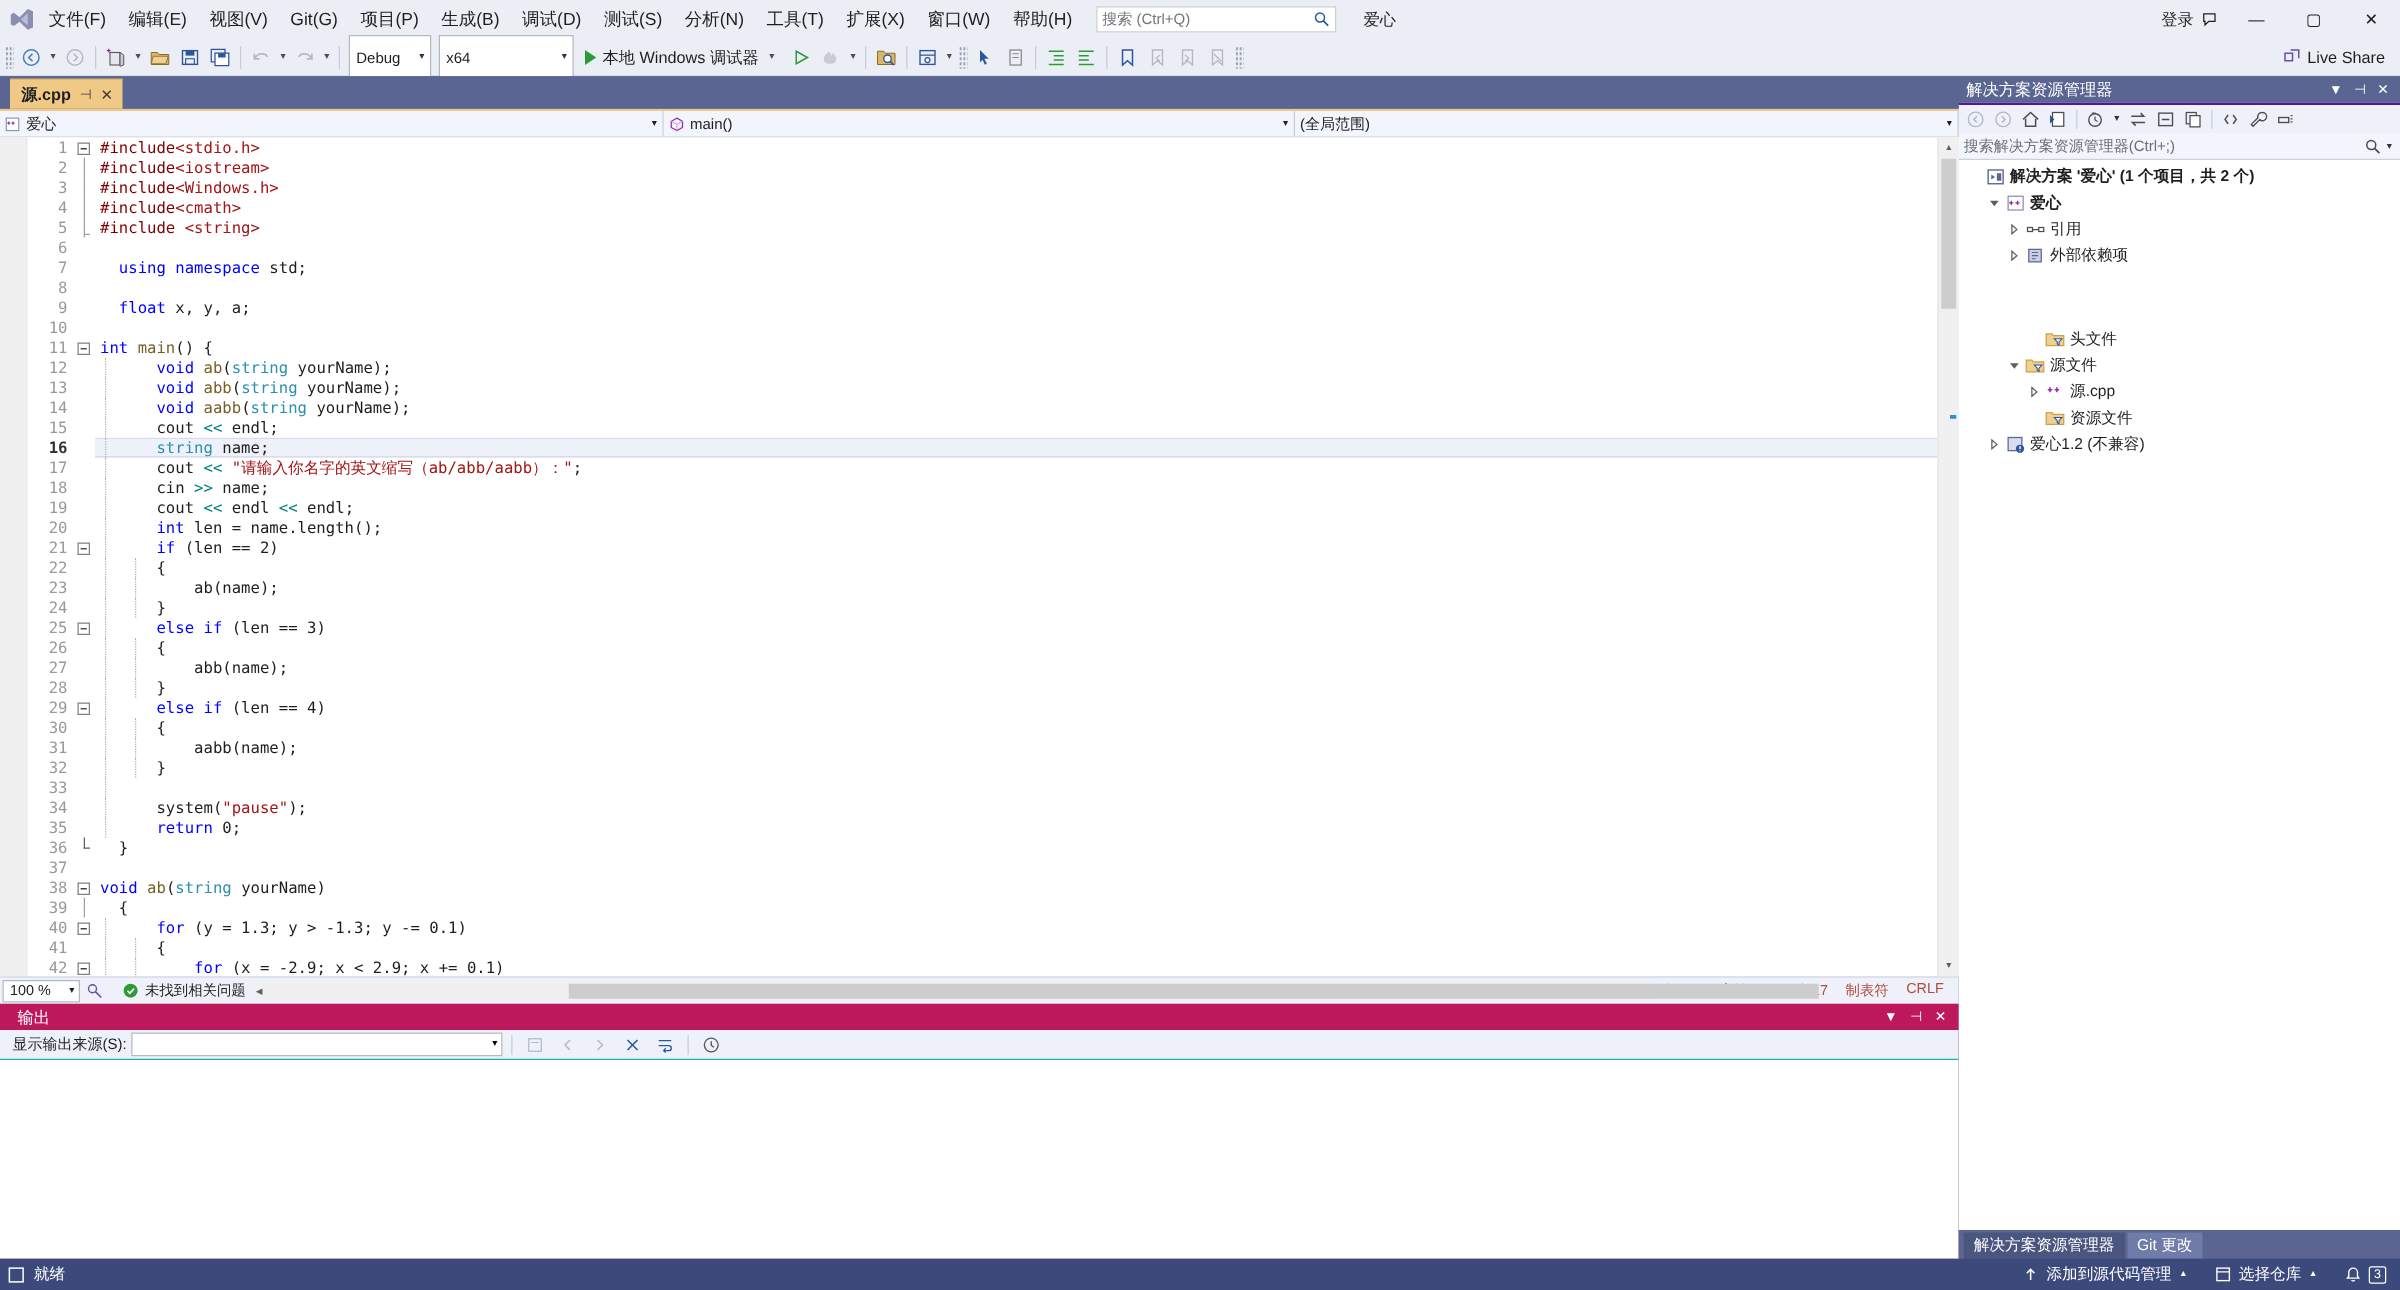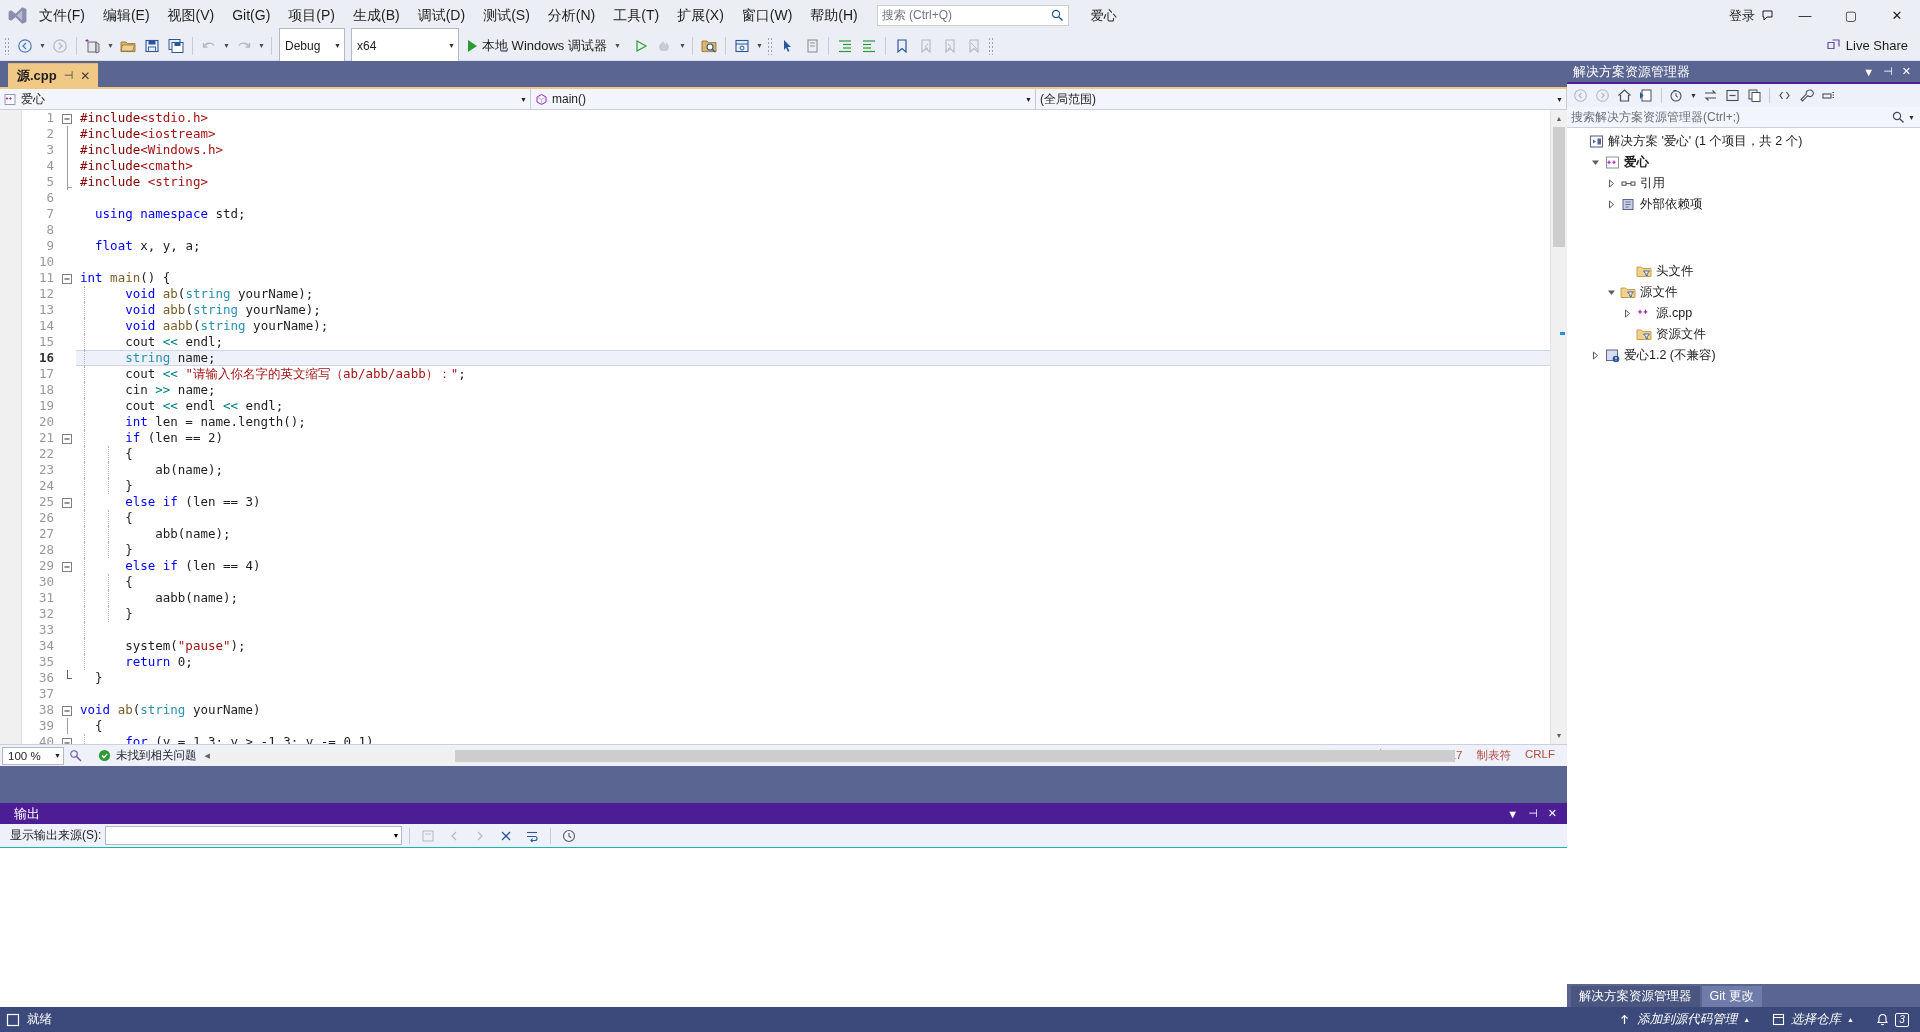--- a/index.html
+++ b/index.html
@@ -121,21 +121,21 @@
   .err-ok { display: flex; align-items: center; gap: 5px; margin-left: 10px; }
   .hscroll { flex: 1; height: 16px; margin: 0 8px; background: #f0f0f0; position: relative;
              display:flex; align-items:center; }
   .hscroll .hthumb { position:absolute; left: 250px; width: 1000px; height: 12px; background:#cdcdcd;}
   .hscroll .harw { font-size:7px; color:#606060; }
   .caretinfo { display: flex; gap: 14px; padding-right: 12px; color: #b14c3d; }
   .caretinfo span.k { color: #b14c3d; }
 
   
   .outpanel { height: 204px; flex: none; display: flex; flex-direction: column;
-              background: #4c1d95; margin-top: 37px; }
+              background: #be185d; }
   .out-header { height: 21px; display: flex; align-items: center; padding: 0 4px 0 14px;
                 color: #fff; font-size: 13px; }
   .out-header .tools { margin-left: auto; display: flex; align-items: center; gap: 10px;
                        padding-right: 6px; font-size: 11px; }
   .out-toolbar { height: 24px; background: #eef1fa; display: flex; align-items: center;
                  gap: 4px; padding-left: 10px; border-bottom:1px solid #14b8a6; }
   .out-toolbar .lbl { font-size: 12px; color: #1e1e1e; }
   .out-combo { width: 297px; height: 19px; border: 1px solid #b4b8c4; background: #fff;
                display: flex; align-items: center; padding: 0 2px 0 4px; font-size: 12px; }
   .out-combo .cc { margin-left: auto; font-size: 7px; }
@@ -173,21 +173,21 @@
              padding-left: 4px; flex: none; gap: 2px; }
   .se-tab { height: 21px; padding: 0 8px; display: flex; align-items: center;
             font-size: 12.5px; color: #fff; }
   .se-tab.active { background: #4a5680; }
   .se-tab.git { background: #6f7ba8; }
 
   
   .statusbar { height: 25px; background: #3b4a7a; display: flex; align-items: center;
                color: #fff; font-size: 12.5px; flex: none; padding-left: 6px; }
   .sb-left { display: flex; align-items: center; gap: 7px; }
-  .sb-right { margin-left: auto; display: flex; align-items: center; font-style: italic; }
+  .sb-right { margin-left: auto; display: flex; align-items: center; }
   .sb-item { display: flex; align-items: center; gap: 6px; padding: 0 11px; height: 25px; }
   .badge { background: #3b4a7a; border: 1px solid #fff; border-radius: 2px; width: 14px;
            height: 14px; font-size: 10px; display:flex;align-items:center;justify-content:center; }
   svg { display: block; }
 </style>
 </head>
 <body>
 
 <div id="app">
 
@@ -786,21 +786,21 @@
           <span class="mag">
             <svg width="13" height="13" viewBox="0 0 13 13">
                 <circle cx="5" cy="5" r="3.6" fill="none" stroke="#4a4d55" stroke-width="1.2"></circle>
                 <line x1="7.7" y1="7.7" x2="11.5" y2="11.5" stroke="#4a4d55" stroke-width="1.4"></line>
               </svg>
           </span>
           <span class="cc">▼</span>
         </div>
 
         <div class="se-tree" id="se-tree">
-            <div class="tr" style="padding-left: 4px;">
+            <div class="tr" style="padding-left: 4px; font-weight: bold;">
               <span class="tw"></span>
               <span class="ticon">
                 <svg width="15" height="15" viewBox="0 0 15 15">
                   <rect x="1.5" y="2" width="12" height="11" fill="#fff" stroke="#5a6591" stroke-width="1.1"></rect>
                   <path d="M4 5.5 7 7.5 4 9.5zM8.5 4.5h3.5v6H8.5z" fill="#5a6591"></path>
                 </svg>
               </span>
               <span class="tlbl">解决方案 '爱心' (1 个项目，共 2 个)</span>
             </div>
             <div class="tr" style="padding-left: 20px;">

